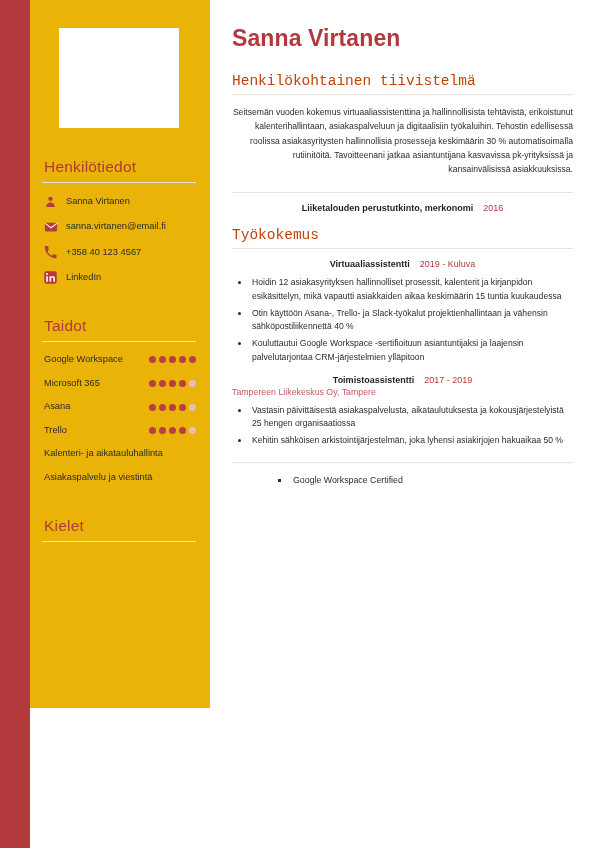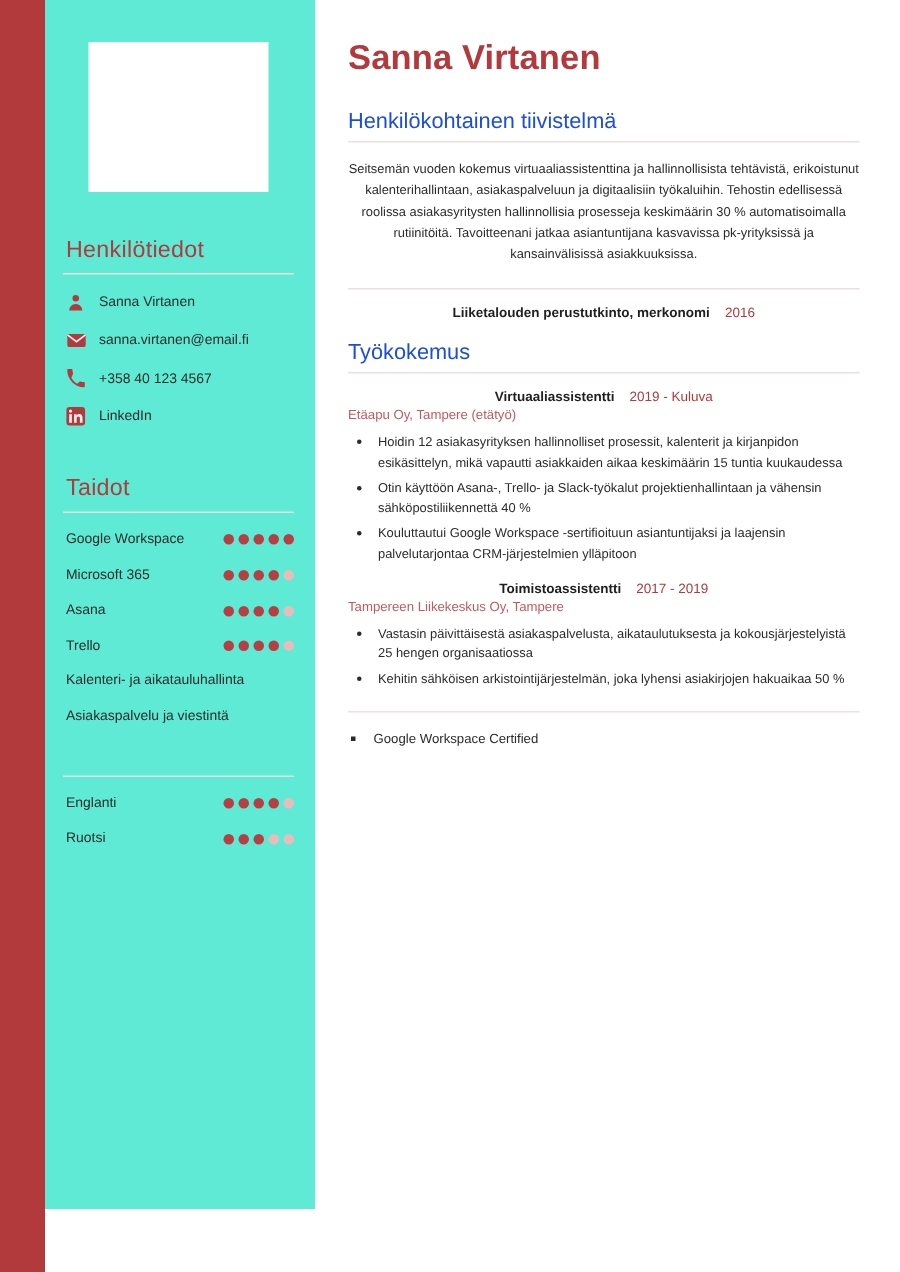--- a/index.html
+++ b/index.html
@@ -25,22 +25,22 @@
   .stripe {
     width: 30px;
     height: 848px;
     background: #b2393c;
     flex: 0 0 30px;
   }
   
   .sidebar {
     width: 180px;
     flex: 0 0 180px;
-    background: #5eead4;
-    height: 806px;
+    background: #eab308;
+    height: 708px;
     box-sizing: border-box;
     padding: 0 14px 0 12px;
   }
   .photo-box {
     width: 120px;
     height: 100px;
     background: #ffffff;
     margin: 28px auto 0 auto;
   }
   .side-section {
@@ -119,36 +119,37 @@
   .name {
     color: #b2393c;
     font-size: 23px;
     font-weight: bold;
     letter-spacing: .1px;
     margin: 0 0 22px 0;
     line-height: 1.1;
   }
   .main-section { margin-bottom: 4px; }
   .main-heading {
-    color: #1d4ed8;
+    color: #c2410c;
     font-size: 14.5px;
     font-weight: 400;
     margin: 0 0 5px 0;
+    font-family: Liberation Mono, monospace;
   }
   .main-rule {
     height: 1px;
     background: #ece0df;
     margin: 0 0 10px 0;
   }
   .summary {
     font-size: 8.6px;
     line-height: 1.65;
     color: #2b2b2b;
     margin: 0 0 16px 0;
-    text-align: center;
+    text-align: right;
   }
   .entry { margin: 0 0 10px 0; }
   .entry-top {
     display: flex;
     justify-content: center;
     align-items: baseline;
   }
   .entry-title {
     font-size: 9px;
     font-weight: bold;
@@ -182,20 +183,21 @@
     margin: 4px 0 0 0;
     padding-left: 14px;
     list-style: square;
     color: #b2393c;
   }
   ul.cert-list li {
     font-size: 8.8px;
     line-height: 1.6;
     color: #2b2b2b;
     padding-left: 3px;
+    margin-left: 44px;
   }
   .sec-gap-koulutus { margin-top: 6px; }
   .sec-gap { margin-top: 14px; }
 </style>
 </head>
 <body>
 
 <div class="page">
 
   <div class="stripe"></div>
@@ -295,43 +297,22 @@
           <div class="skill-row">
             <span class="skill-label">Kalenteri- ja aikatauluhallinta</span>
           </div>
           <div class="skill-row">
             <span class="skill-label">Asiakaspalvelu ja viestintä</span>
           </div>
         </div>
     </div>
 
     <div class="side-section">
+      <div class="side-heading">Kielet</div>
       <div class="side-rule"></div>
-      <div id="languages-list">
-          <div class="skill-row">
-            <span class="skill-label">Englanti</span>
-            <span class="dots">
-              <span class="dot on"></span>
-              <span class="dot on"></span>
-              <span class="dot on"></span>
-              <span class="dot on"></span>
-              <span class="dot"></span>
-            </span>
-          </div>
-          <div class="skill-row">
-            <span class="skill-label">Ruotsi</span>
-            <span class="dots">
-              <span class="dot on"></span>
-              <span class="dot on"></span>
-              <span class="dot on"></span>
-              <span class="dot"></span>
-              <span class="dot"></span>
-            </span>
-          </div>
-        </div>
     </div>
 
   </div>
 
   <div class="main">
 
     <div class="name">Sanna Virtanen</div>
 
     <div class="main-section">
       <div class="main-heading">Henkilökohtainen tiivistelmä</div>
@@ -353,21 +334,20 @@
 
     <div class="main-section sec-gap">
       <div class="main-heading">Työkokemus</div>
       <div class="main-rule"></div>
       <div id="experience-list">
           <div class="entry">
             <div class="entry-top">
               <span class="entry-title">Virtuaaliassistentti</span>
               <span class="entry-date">2019 - Kuluva</span>
             </div>
-            <div class="entry-org">Etäapu Oy, Tampere (etätyö)</div>
             <ul class="bullets">
               <li>Hoidin 12 asiakasyrityksen hallinnolliset prosessit, kalenterit ja kirjanpidon esikäsittelyn, mikä vapautti asiakkaiden aikaa keskimäärin 15 tuntia kuukaudessa</li>
               <li>Otin käyttöön Asana-, Trello- ja Slack-työkalut projektienhallintaan ja vähensin sähköpostiliikennettä 40 %</li>
               <li>Kouluttautui Google Workspace -sertifioituun asiantuntijaksi ja laajensin palvelutarjontaa CRM-järjestelmien ylläpitoon</li>
             </ul>
           </div>
           <div class="entry">
             <div class="entry-top">
               <span class="entry-title">Toimistoassistentti</span>
               <span class="entry-date">2017 - 2019</span>

